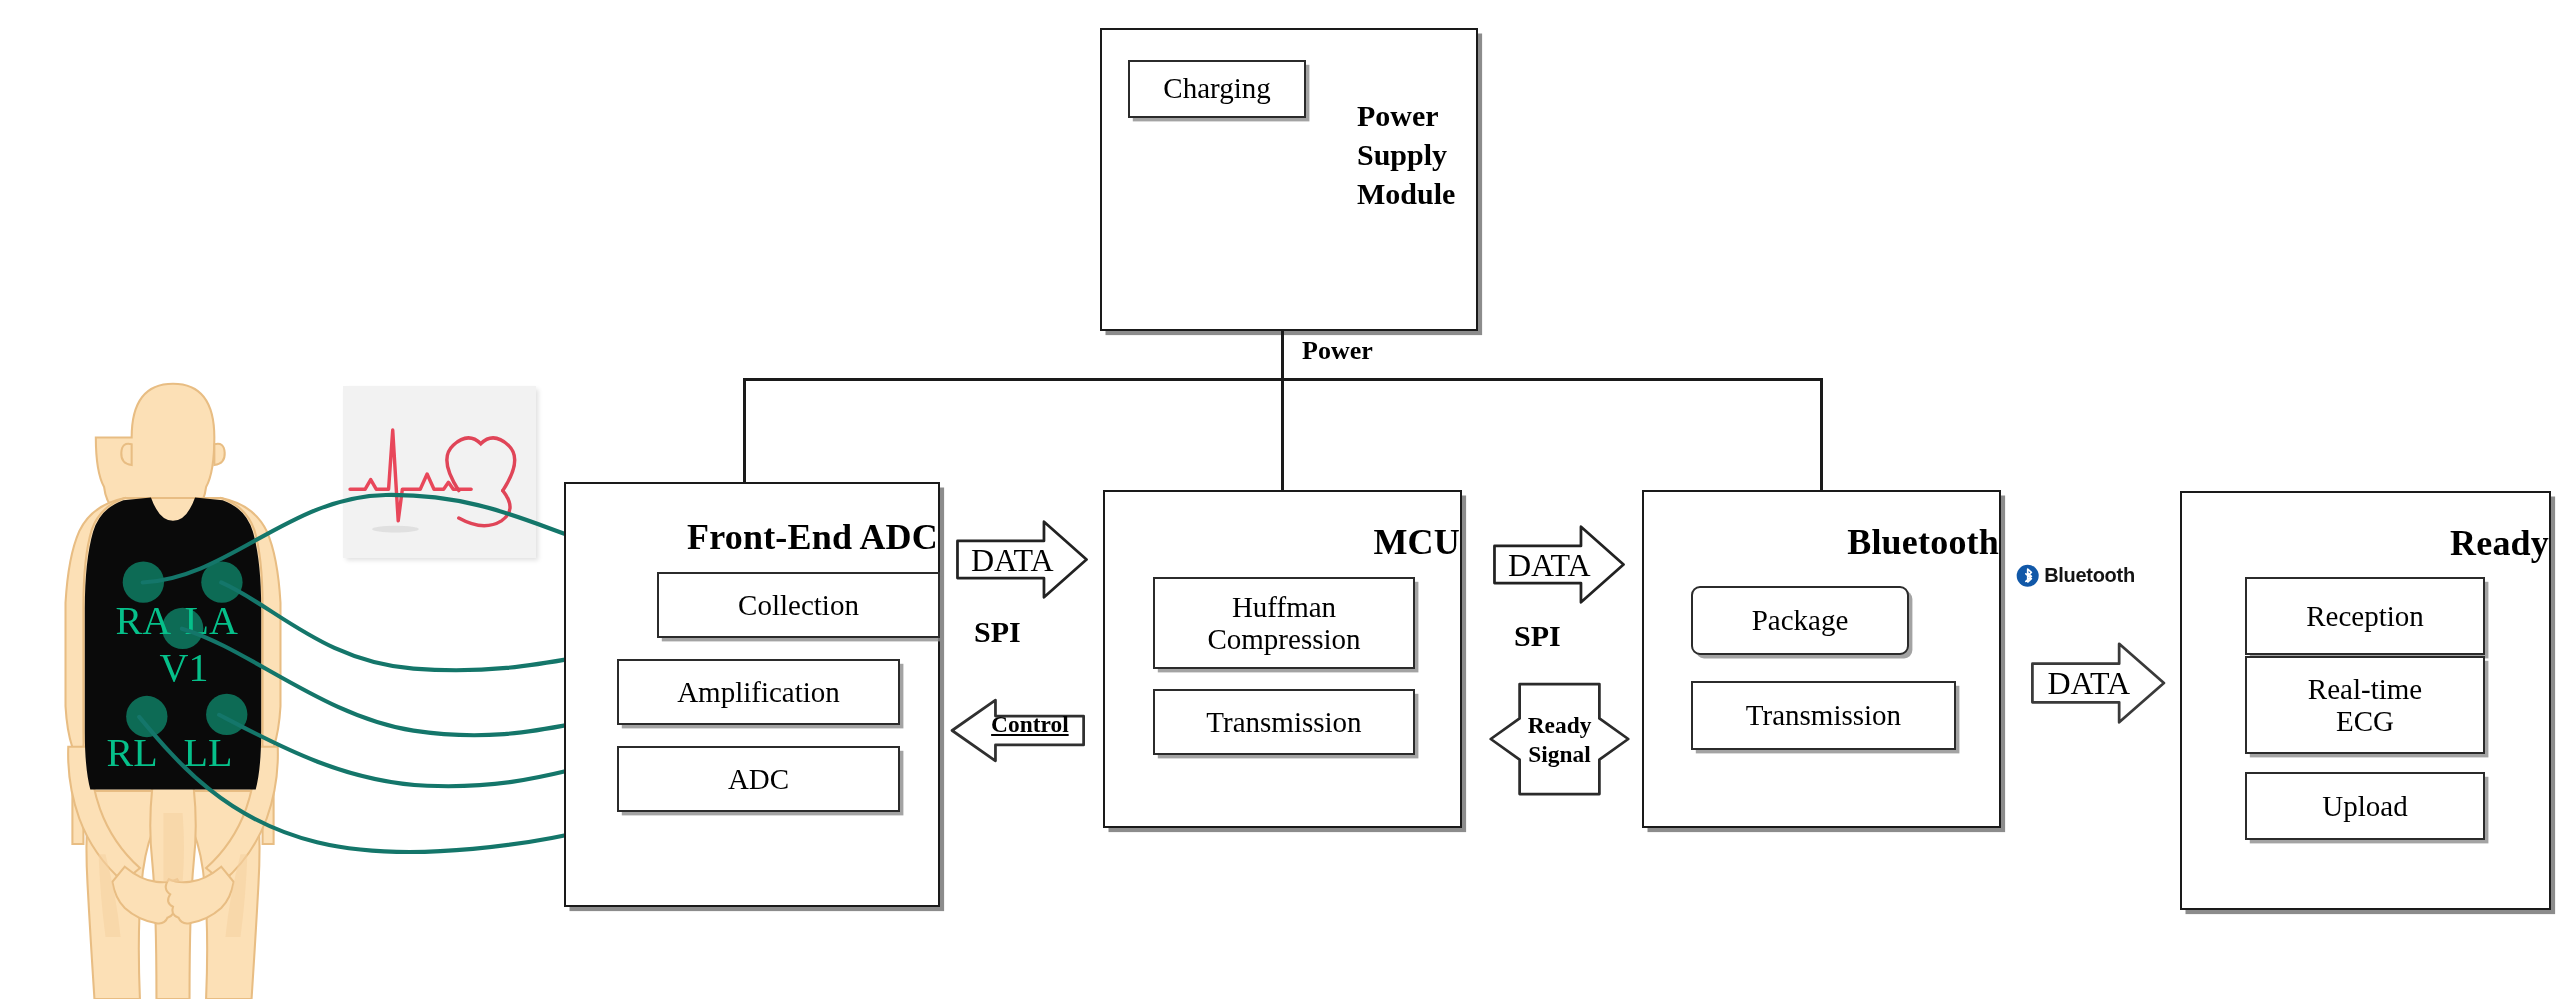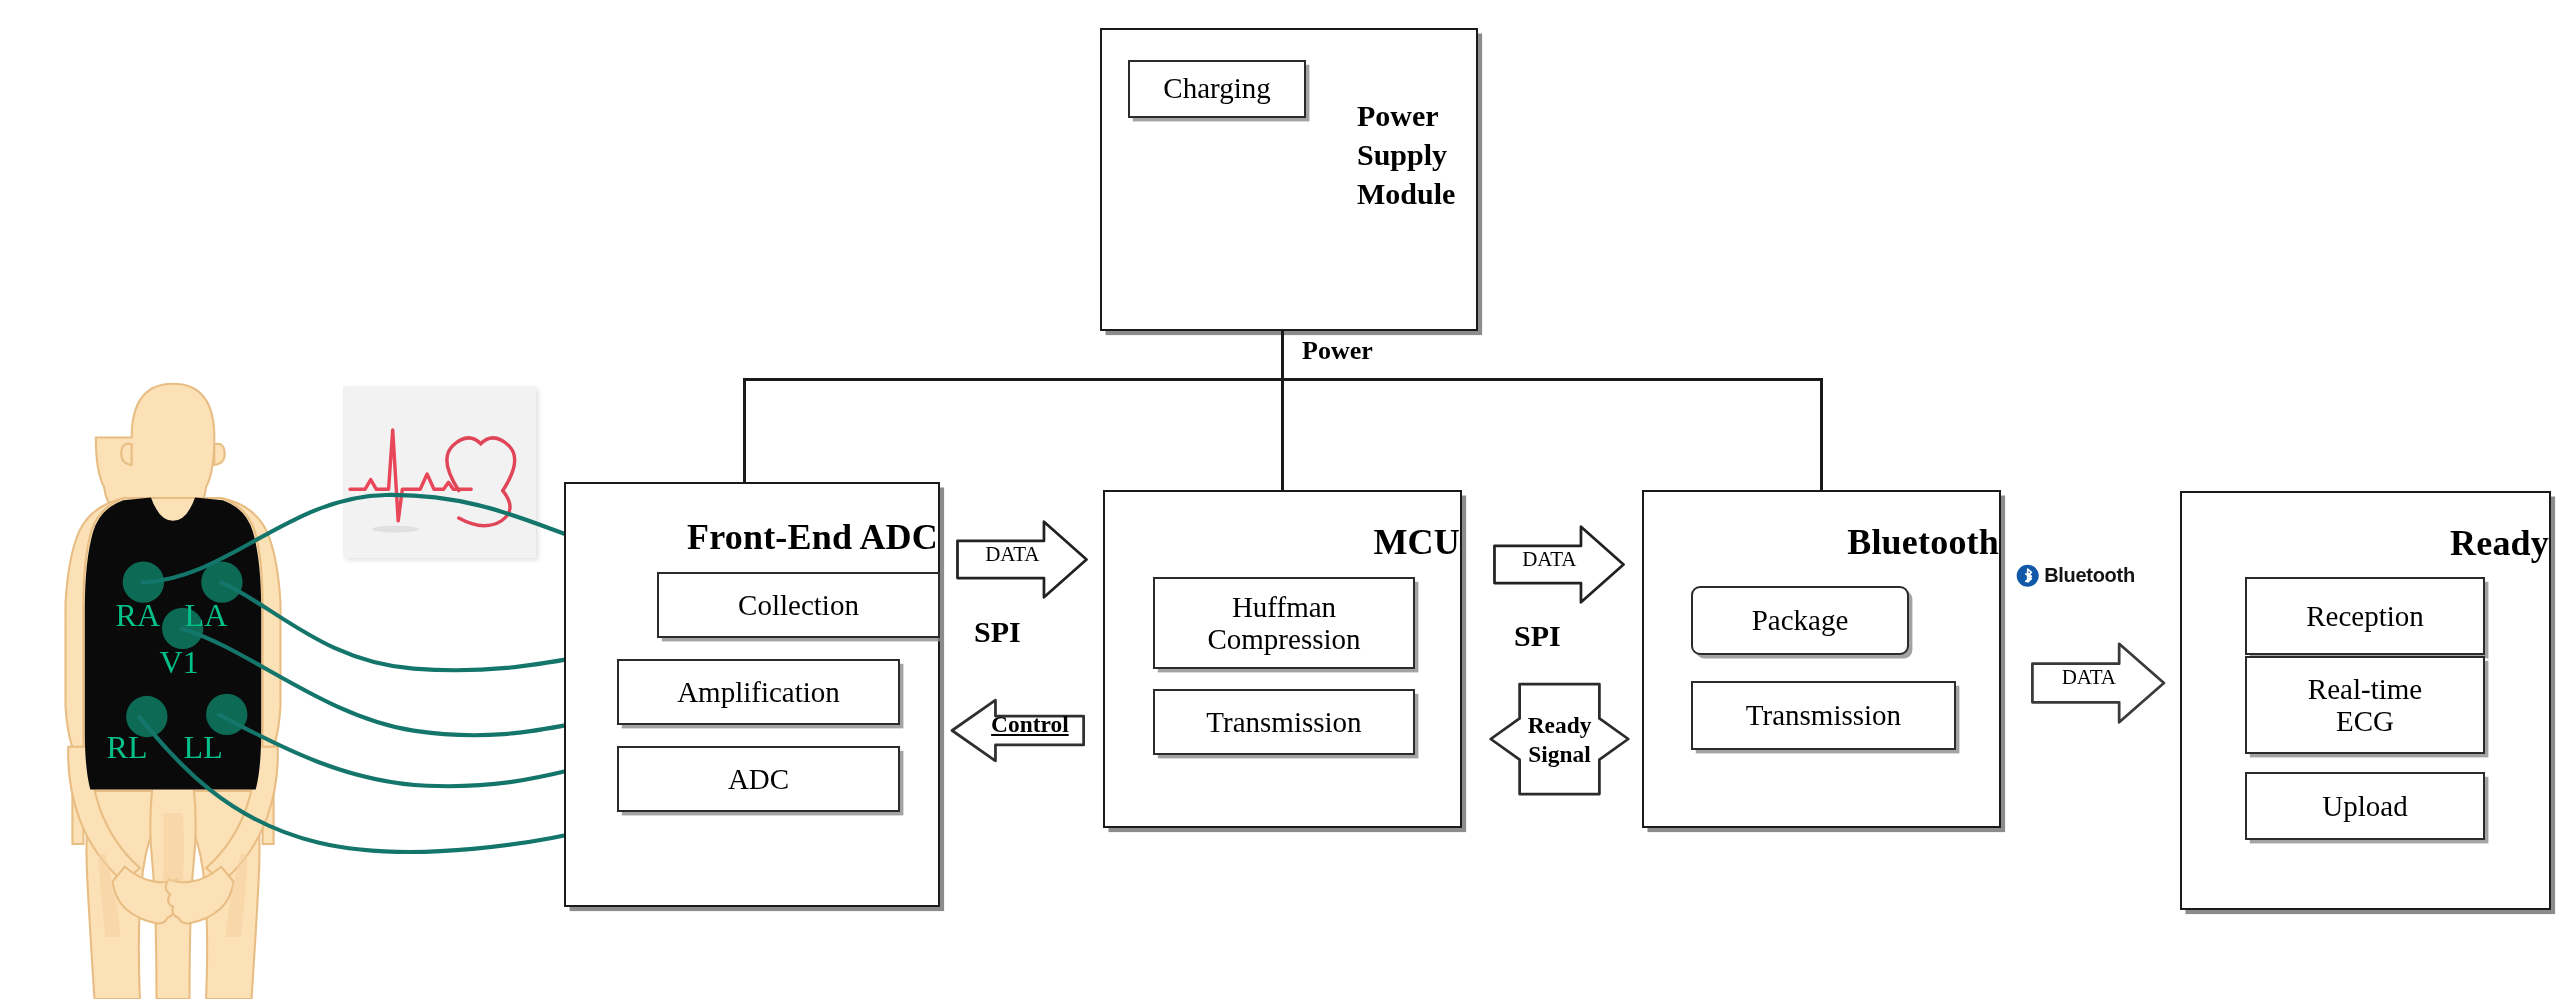--- a/index.html
+++ b/index.html
@@ -24,35 +24,35 @@
   
   .vline{position:absolute;background:#1a1a1a;width:2.8px;}
   .hline{position:absolute;background:#1a1a1a;height:2.8px;}
 
   .lbl{position:absolute;font-weight:bold;font-size:26px;white-space:nowrap;}
 
   
   .arrow{position:absolute;}
   .arrow svg{display:block;overflow:visible;}
   .arrow-txt{position:absolute;width:100%;text-align:center;
-             font-size:21px;white-space:nowrap;}
+             font-size:32px;white-space:nowrap;}
   .arrow-txt.bold{font-weight:bold;}
 
   
   .bt-mark{position:absolute;display:flex;align-items:center;gap:4.8px;}
   .bt-word{font-family:"Liberation Sans","DejaVu Sans",sans-serif;
            font-weight:bold;font-size:20px;color:#141414;letter-spacing:-0.3px;}
 
   
   .figure{position:absolute;left:27.6px;top:372px;width:290px;height:627px;}
   .ecg-card{position:absolute;left:343px;top:386px;width:193px;height:172px;
             background:#f2f2f2;box-shadow:2.8px 2.8px 4.8px rgba(0,0,0,.13);}
   .ecg-card svg{display:block;}
   .leads{position:absolute;left:0;top:372px;width:634px;height:545px;}
-  .elabel{position:absolute;color:#06c08a;font-size:32px;font-weight:normal;
+  .elabel{position:absolute;color:#06c08a;font-size:40px;font-weight:normal;
           font-family:"Liberation Serif","DejaVu Serif",serif;}
 </style>
 </head>
 <body>
 
 <div class="stage">
 
   <div class="figure">
     <svg width="290" height="627" viewBox="0 0 420 910">
       <g stroke="#e8bd83" stroke-width="3" fill="#fce0b6">

